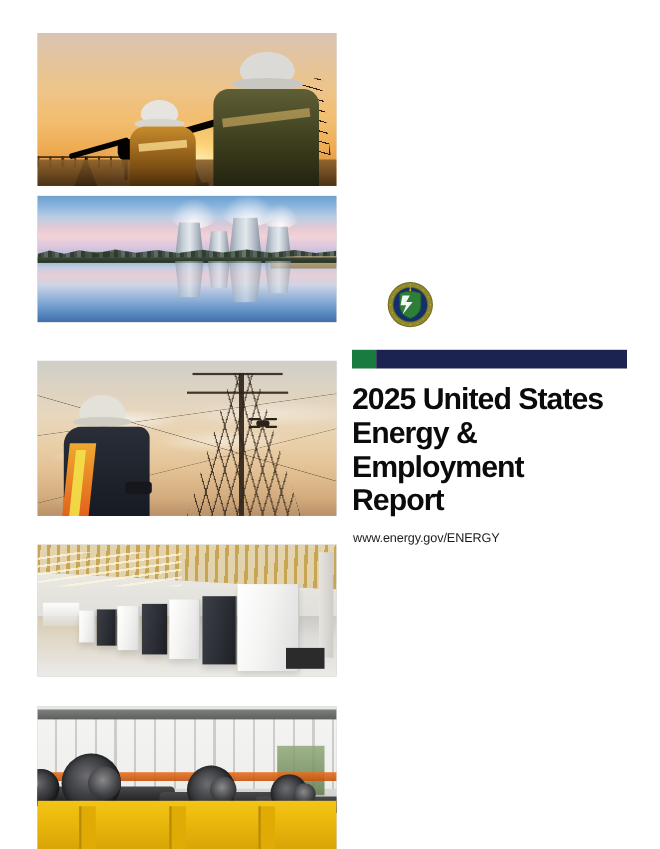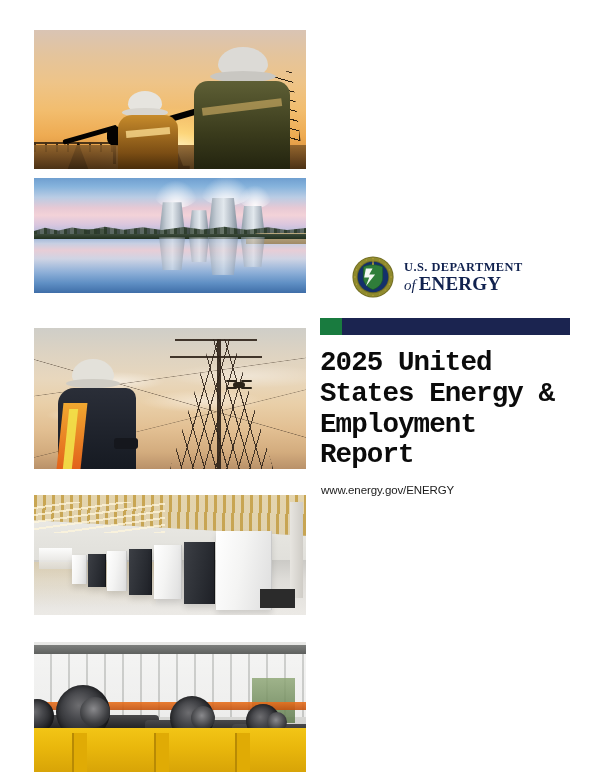--- a/index.html
+++ b/index.html
@@ -483,21 +483,21 @@
   }
   .accent-green { width: 22px; height: 100%; background: #197b3f; }
   .accent-navy  { flex: 1; height: 100%; background: #1b2450; }
 
   .report-title {
     position: absolute;
     left: 0px;
     top: 318px;
     width: 240px;
     margin: 0;
-    font-family: Liberation Mono, monospace;
+    font-family: Liberation Sans, sans-serif;
     font-weight: bold;
     font-size: 27.5px;
     line-height: 1.12;
     letter-spacing: -0.9px;
     color: #0b0b0b;
   }
 
   .report-url {
     position: absolute;
     left: 1px;
@@ -675,24 +675,20 @@
           <circle cx="7" cy="50" r="1.5"></circle>
             <circle cx="11" cy="33" r="1.3"></circle>
           <circle cx="21" cy="19" r="1.3"></circle>
             <circle cx="34" cy="9.5" r="1.3"></circle>
         </g>
         <path d="M50 21 C63 21 73 26 73 26 L73 52 C73 66 62 76 50 80 C38 76 27 66 27 52 L27 26 C27 26 37 21 50 21 Z" fill="#2f7d3a" stroke="#1d5a26" stroke-width="1.6"></path>
         <path d="M33 30 L49 30 L41 44 L55 44 L33 72 L41 51 L29 51 Z" fill="#ffffff" opacity="0.95"></path>
         <path d="M50 14 L52.6 19.5 L50 21.5 L47.4 19.5 Z" fill="#c8a93a"></path>
         <rect x="49" y="11" width="2" height="6" fill="#c8a93a"></rect>
       </svg>
-      <div class="doe-wordmark">
-        <span class="doe-line1">U.S. DEPARTMENT</span>
-        <span class="doe-line2"><span class="doe-of">of</span><span>ENERGY</span></span>
-      </div>
     </div>
 
     <div class="accent-bar">
       <div class="accent-green"></div>
       <div class="accent-navy"></div>
     </div>
 
     <h1 class="report-title">2025 United States Energy &amp; Employment Report</h1>
 
     <div class="report-url">www.energy.gov/ENERGY</div>

